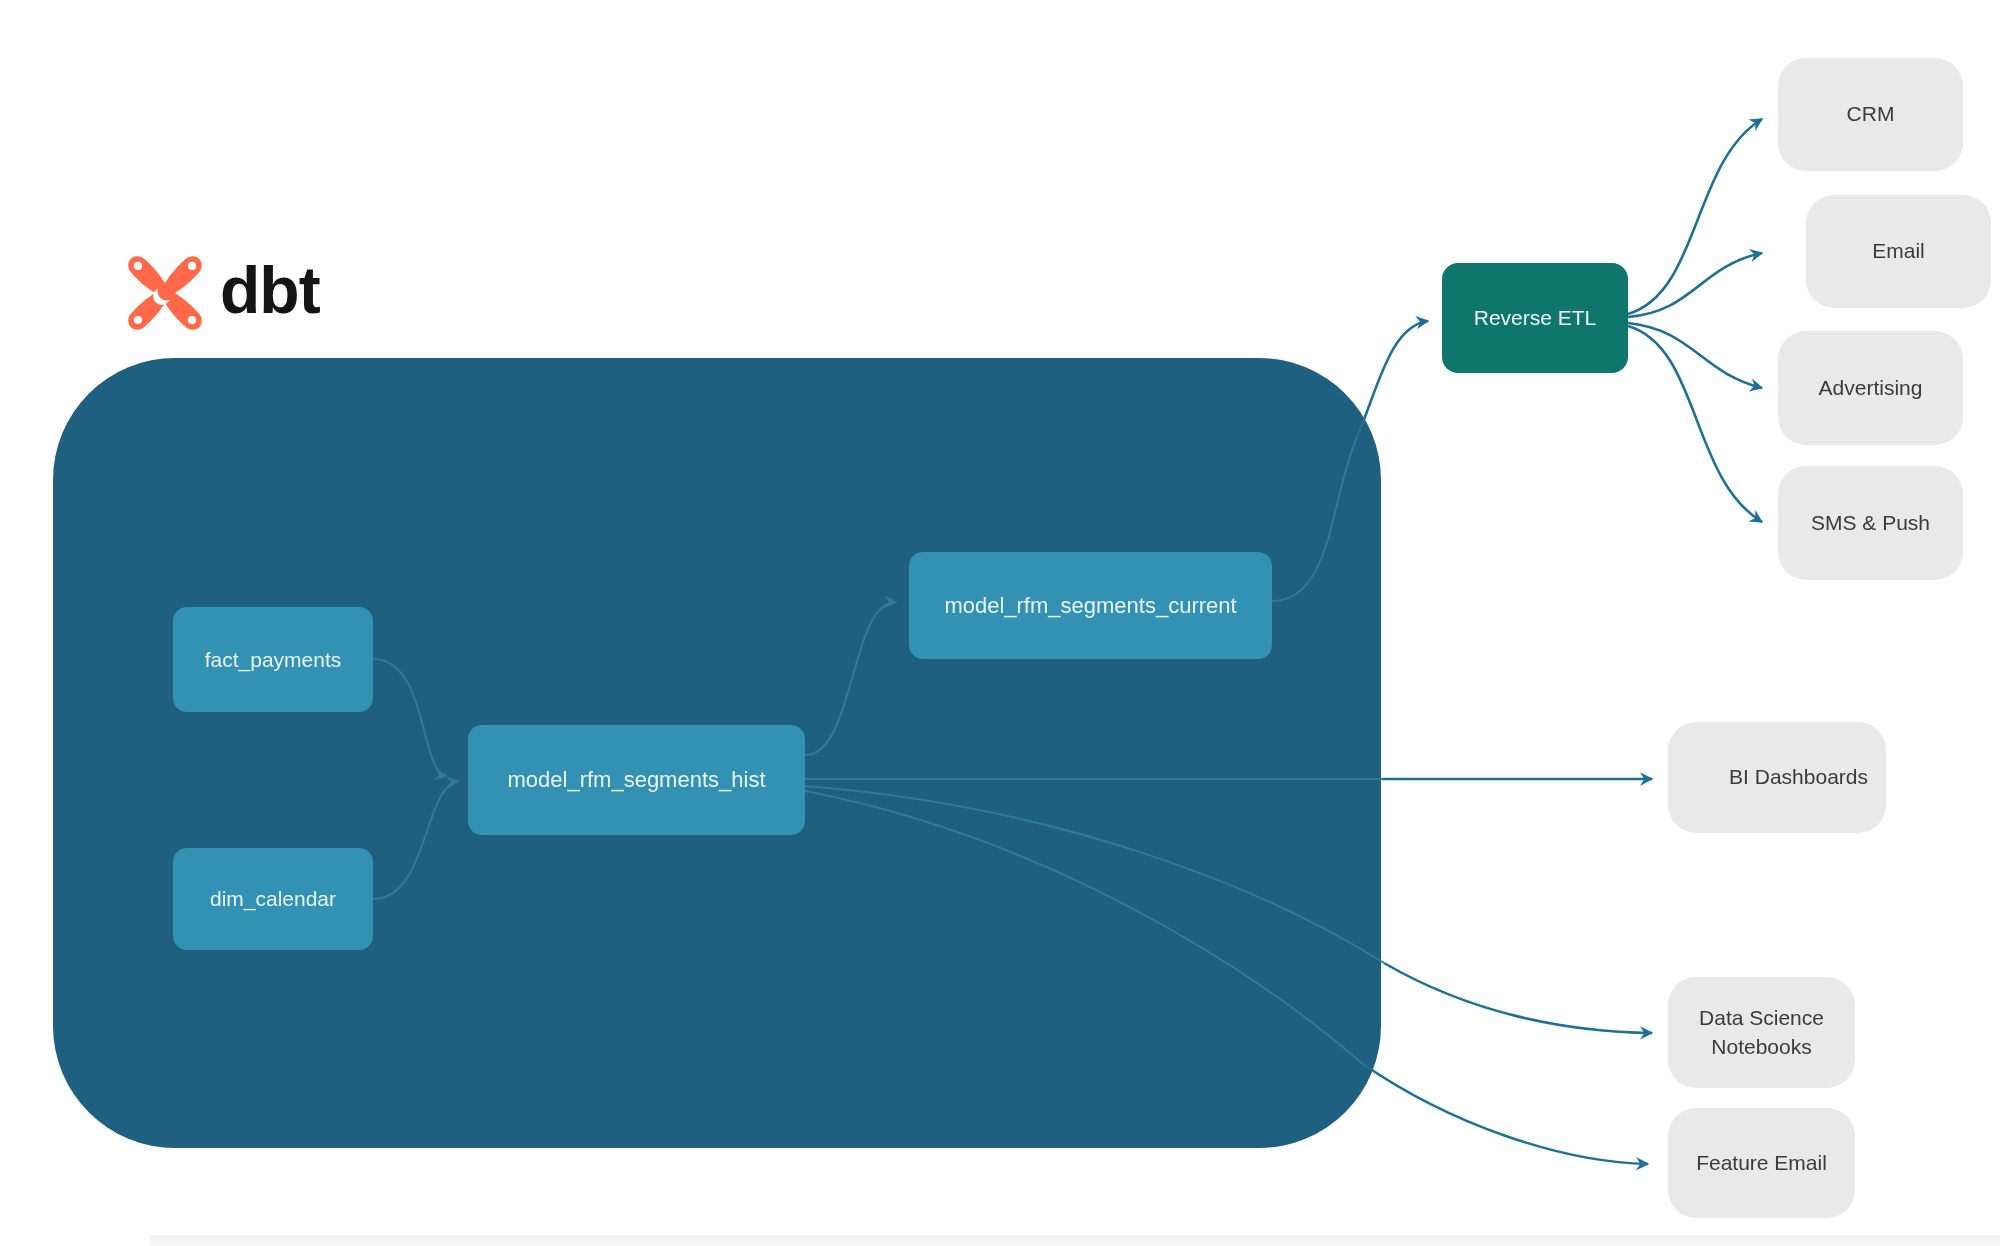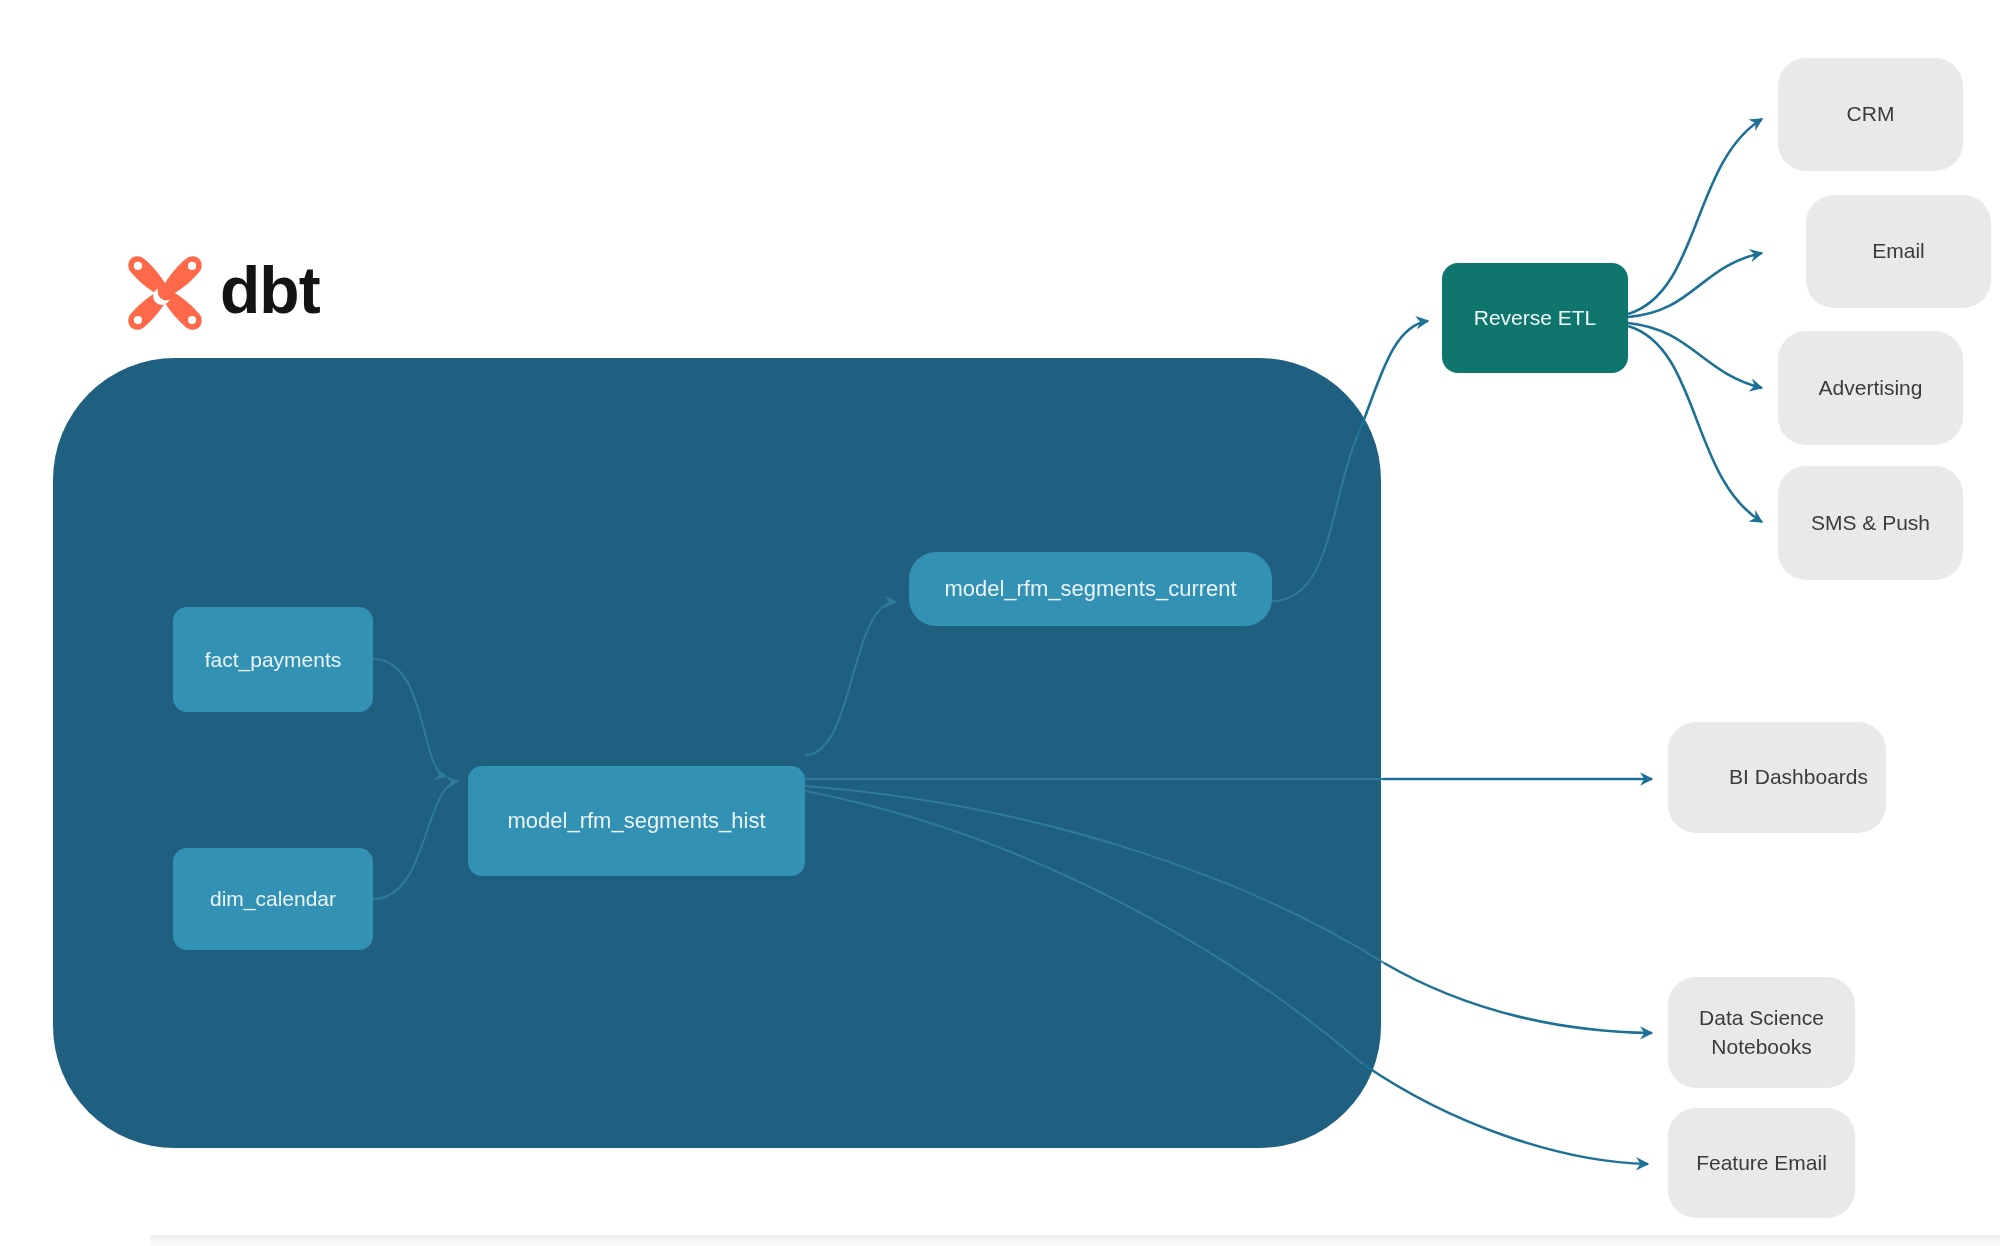--- a/index.html
+++ b/index.html
@@ -21,22 +21,22 @@
   
   .node{
     position:absolute;z-index:3;display:flex;align-items:center;justify-content:center;
     text-align:center;box-sizing:border-box;
   }
   .node-model{background:#3392b4;border-radius:14px;color:#e9f3f8;font-size:21px;}
   .node-etl{background:#0f766e;border-radius:16px;color:#f2faf7;font-size:21px;}
   .node-dest{background:#e9e9e9;border-radius:28px;color:#3b3b3b;font-size:21px;line-height:1.35;padding:0 18px;}
   .n-fact{left:173px;top:607px;width:200px;height:105px;}
   .n-dim{left:173px;top:848px;width:200px;height:102px;}
-  .n-hist{left:468px;top:725px;width:337px;height:110px;font-size:22px;margin-top:41px;}
-  .n-current{left:909px;top:552px;width:363px;height:74px;font-size:22px;border-radius:27px;}
+  .n-hist{left:468px;top:725px;width:337px;height:110px;font-size:22px;}
+  .n-current{left:909px;top:552px;width:363px;height:107px;font-size:22px;}
   .n-retl{left:1442px;top:263px;width:186px;height:110px;}
   .n-crm{left:1778px;top:58px;width:185px;height:113px;}
   .n-email{left:1778px;top:195px;width:185px;height:113px;margin-left:28px;}
   .n-adv{left:1778px;top:331px;width:185px;height:114px;}
   .n-sms{left:1778px;top:466px;width:185px;height:114px;}
   .n-bi{left:1668px;top:722px;width:218px;height:111px;justify-content:flex-end;}
   .n-ds{left:1668px;top:977px;width:187px;height:111px;}
   .n-fs{left:1668px;top:1108px;width:187px;height:110px;}
   
   .bottom-strip{

